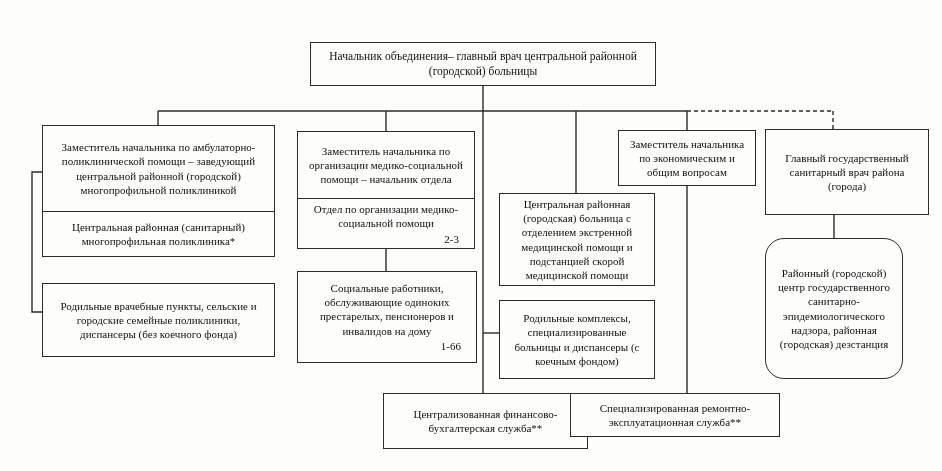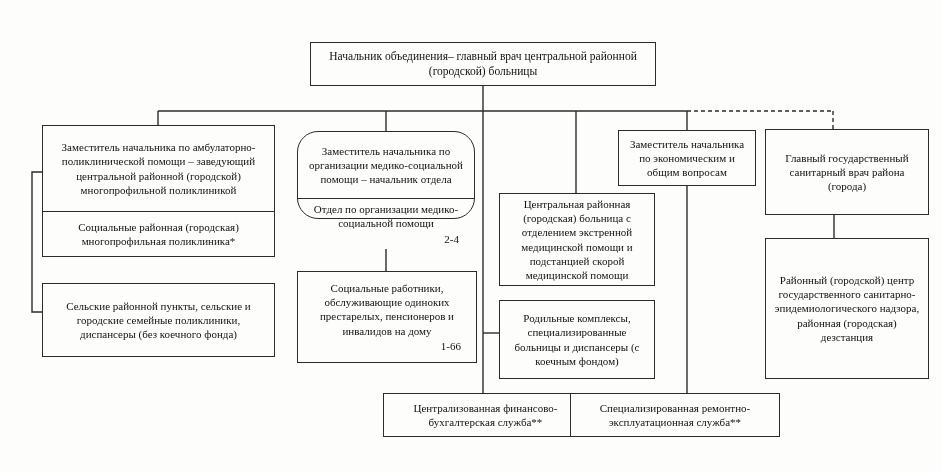--- a/index.html
+++ b/index.html
@@ -56,45 +56,45 @@
       <line x1="834" y1="215" x2="834" y2="238"></line>
       <line x1="386" y1="249" x2="386" y2="288"></line>
       <polyline points="42,172 32,172 32,312 42,312"></polyline>
     </g>
   </svg>
 
   <div class="node head" style="left:310px;top:42px;width:346px;height:44px;">Начальник объединения– главный врач центральной районной (городской) больницы</div>
 
   <div class="node split" style="left:42px;top:125px;width:233px;height:132px;">
     <div class="sect top" style="flex:0 0 86px;">Заместитель начальника по амбулаторно-поликлинической помощи – заведующий центральной районной (городской) многопрофильной поликлиникой</div>
-    <div class="sect">Социальные районная (городская) многопрофильная поликлиника*</div>
+    <div class="sect">Центральная районная (санитарный) многопрофильная поликлиника*</div>
   </div>
 
-  <div class="node" style="left:42px;top:283px;width:233px;height:74px;">Сельские районной пункты, сельские и городские семейные поликлиники, диспансеры (без коечного фонда)</div>
+  <div class="node" style="left:42px;top:283px;width:233px;height:74px;">Родильные врачебные пункты, сельские и городские семейные поликлиники, диспансеры (без коечного фонда)</div>
 
-  <div class="node split" style="left:297px;top:131px;width:178px;height:88px;border-radius:21px;">
+  <div class="node split" style="left:297px;top:131px;width:178px;height:118px;">
     <div class="sect top" style="flex:0 0 67px;">Заместитель начальника по организации медико-социальной помощи – начальник отдела</div>
     <div class="sect">
       <span>Отдел по организации медико-социальной помощи</span>
-      <span class="count">2-4</span>
+      <span class="count">2-3</span>
     </div>
   </div>
 
   <div class="node" style="left:297px;top:271px;width:180px;height:92px;justify-content:center;">
     <span>Социальные работники, обслуживающие одиноких престарелых, пенсионеров и инвалидов на дому</span>
     <span class="count">1-66</span>
   </div>
 
   <div class="node" style="left:499px;top:300px;width:156px;height:79px;">Родильные комплексы, специализированные больницы и диспансеры (с коечным фондом)</div>
 
   <div class="node" style="left:499px;top:193px;width:156px;height:93px;">Центральная районная (городская) больница с отделением экстренной медицинской помощи и подстанцией скорой медицинской помощи</div>
 
   <div class="node" style="left:618px;top:130px;width:138px;height:56px;">Заместитель начальника по экономическим и общим вопросам</div>
 
   <div class="node" style="left:765px;top:129px;width:164px;height:86px;">Главный государственный санитарный врач района (города)</div>
 
-  <div class="node" style="left:765px;top:238px;width:164px;height:141px;">Районный (городской) центр государственного санитарно-эпидемиологического надзора, районная (городская) дезстанция</div>
+  <div class="node" style="left:765px;top:238px;width:138px;height:141px;border-radius:19px;">Районный (городской) центр государственного санитарно-эпидемиологического надзора, районная (городская) дезстанция</div>
 
-  <div class="node" style="left:383px;top:393px;width:205px;height:44px;">Централизованная финансово-бухгалтерская служба**</div>
+  <div class="node" style="left:383px;top:393px;width:205px;height:56px;">Централизованная финансово-бухгалтерская служба**</div>
 
   <div class="node" style="left:570px;top:393px;width:210px;height:44px;">Специализированная ремонтно-эксплуатационная служба**</div>
 
 </div>
 
 </body></html>

